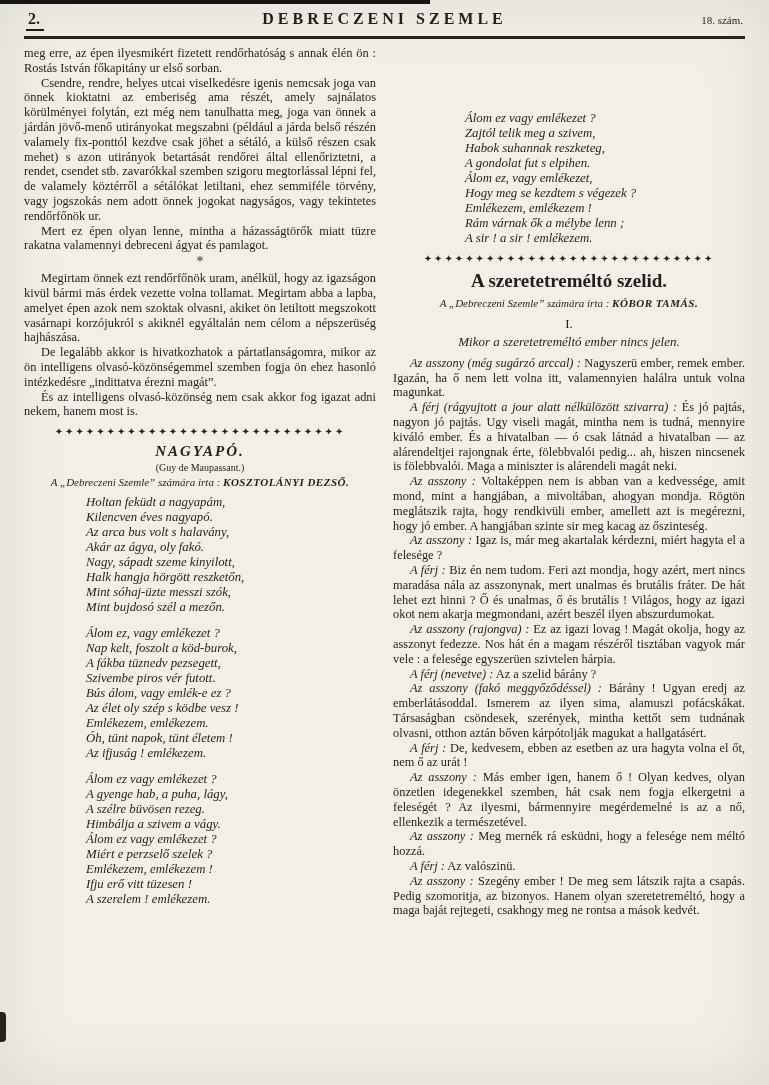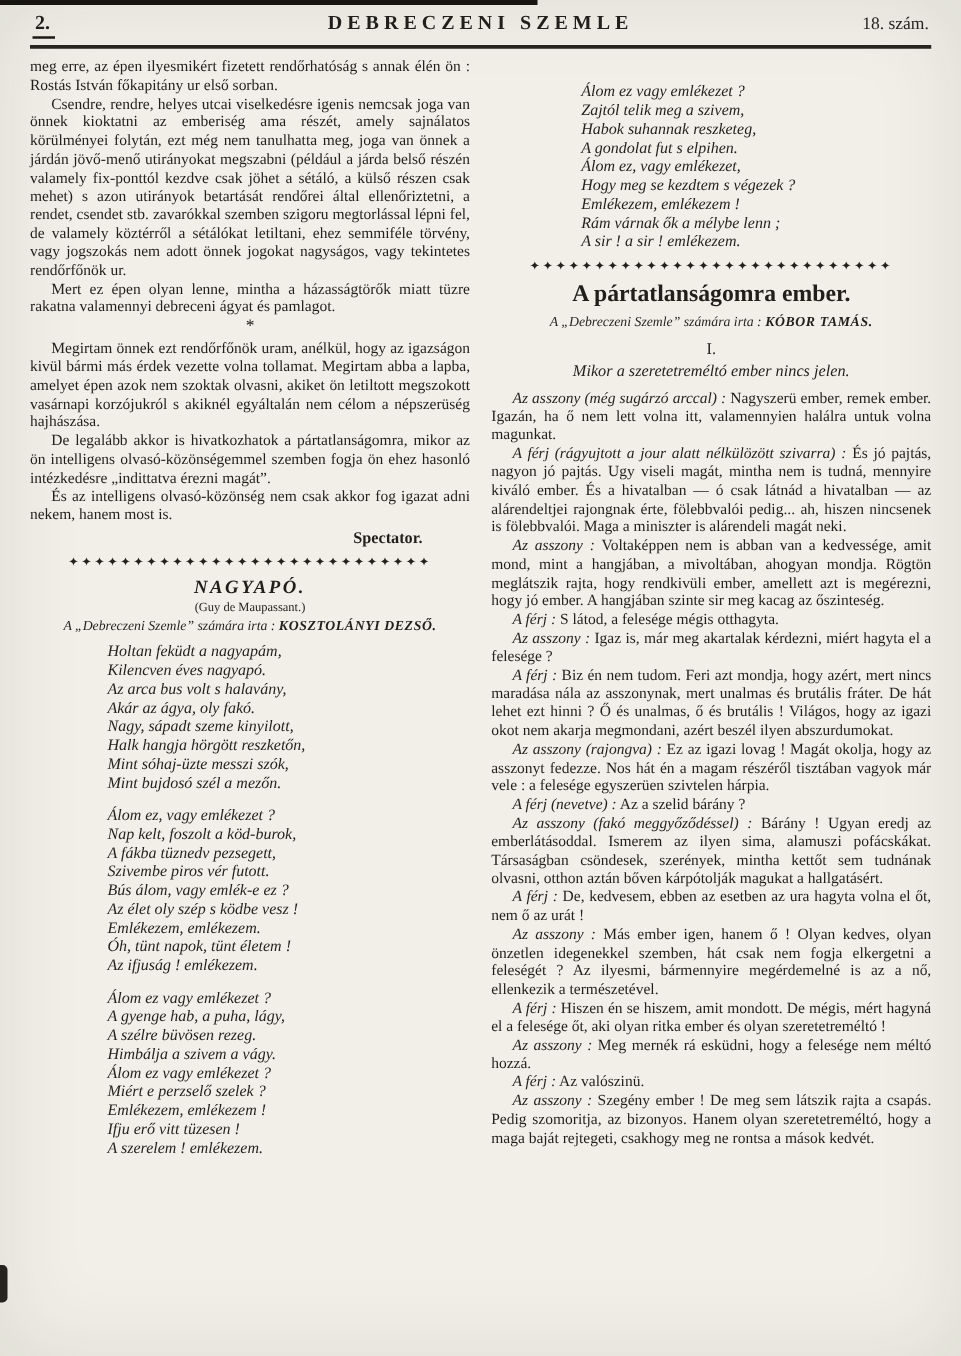--- a/index.html
+++ b/index.html
@@ -15,24 +15,24 @@
     overflow: hidden;
     box-shadow: inset 0 0 70px rgba(60,50,30,0.10);
   }
   
   .page::before { content:""; position:absolute; top:0; left:0; width:430px; height:4px; background:#171512; }
   .page::after  { content:""; position:absolute; top:1012px; left:0; width:6px; height:30px; background:#26231e; border-radius:0 4px 4px 0; }
 
   .header { display:grid; grid-template-columns:1fr auto 1fr; align-items:baseline; padding:4px 2px 5px 2px; }
   .page-num { justify-self:start; font-size:16px; font-weight:bold; border-bottom:2px solid #1c1a17; padding:0 4px 1px 2px; }
   .masthead { font-size:16px; font-weight:bold; letter-spacing:4px; }
-  .issue { justify-self:end; font-size:14px; }
+  .issue { justify-self:end; font-size:11px; }
   .header-rule { height:3px; background:#272420; margin:0 0 7px 0; }
 
-  .columns { display:flex; align-items:center; }
+  .columns { display:flex; align-items:flex-end; }
   .col { width:352px; }
   .col-rule { width:1px; background:#413d36; margin:0 8px; }
 
   .body-par { margin:0; font-size:12.4px; line-height:14.8px; text-align:justify; text-indent:17px; }
   .body-par.no-indent { text-indent:0; }
   .star { text-align:center; font-size:14px; line-height:16px; margin:1px 0; }
   .signature { margin:3px 38px 1px 0; text-align:right; font-weight:bold; font-size:13px; }
 
   .ornament { text-align:center; font-size:10px; letter-spacing:2px; line-height:1; margin:8px 0 6px 0; white-space:nowrap; color:#24211c; }
 
@@ -63,21 +63,20 @@
   <div class="columns">
 
     <section class="col">
       <p class="body-par no-indent">meg erre, az épen ilyesmikért fizetett rendőrhatóság s annak élén ön : Rostás István főkapitány ur első sorban.</p>
       <p class="body-par">Csendre, rendre, helyes utcai viselkedésre igenis nemcsak joga van önnek kioktatni az emberiség ama részét, amely sajnálatos körülményei folytán, ezt még nem tanulhatta meg, joga van önnek a járdán jövő-menő utirányokat megszabni (például a járda belső részén valamely fix-ponttól kezdve csak jöhet a sétáló, a külső részen csak mehet) s azon utirányok betartását rendőrei által ellenőriztetni, a rendet, csendet stb. zavarókkal szemben szigoru megtorlással lépni fel, de valamely köztérről a sétálókat letiltani, ehez semmiféle törvény, vagy jogszokás nem adott önnek jogokat nagyságos, vagy tekintetes rendőrfőnök ur.</p>
       <p class="body-par">Mert ez épen olyan lenne, mintha a házasságtörők miatt tüzre rakatna valamennyi debreceni ágyat és pamlagot.</p>
       <div class="star">*</div>
       <p class="body-par">Megirtam önnek ezt rendőrfőnök uram, anélkül, hogy az igazságon kivül bármi más érdek vezette volna tollamat. Megirtam abba a lapba, amelyet épen azok nem szoktak olvasni, akiket ön letiltott megszokott vasárnapi korzójukról s akiknél egyáltalán nem célom a népszerüség hajhászása.</p>
       <p class="body-par">De legalább akkor is hivatkozhatok a pártatlanságomra, mikor az ön intelligens olvasó-közönségemmel szemben fogja ön ehez hasonló intézkedésre „indittatva érezni magát”.</p>
       <p class="body-par">És az intelligens olvasó-közönség nem csak akkor fog igazat adni nekem, hanem most is.</p>
-      <p class="signature">Spectator.</p>
 
       <div class="ornament">✦✦✦✦✦✦✦✦✦✦✦✦✦✦✦✦✦✦✦✦✦✦✦✦✦✦✦✦</div>
 
       <div class="poem">
         <h3 class="poem-title">NAGYAPÓ.</h3>
         <div class="poem-note">(Guy de Maupassant.)</div>
         <div class="byline"><span>A „Debreczeni Szemle” számára irta : </span><span class="byline-author">KOSZTOLÁNYI DEZSŐ.</span></div>
         <div class="stanza">Holtan feküdt a nagyapám,
 Kilencven éves nagyapó.
 Az arca bus volt s halavány,
@@ -118,37 +117,35 @@
 Álom ez, vagy emlékezet,
 Hogy meg se kezdtem s végezek ?
 Emlékezem, emlékezem !
 Rám várnak ők a mélybe lenn ;
 A sir ! a sir ! emlékezem.</div>
       </div>
 
       <div class="ornament">✦✦✦✦✦✦✦✦✦✦✦✦✦✦✦✦✦✦✦✦✦✦✦✦✦✦✦✦</div>
 
       <div>
-        <h2 class="article-title">A pártatlanságomra ember.</h2>
+        <h2 class="article-title">A szeretetreméltó szelid.</h2>
         <div class="byline"><span>A „Debreczeni Szemle” számára irta : </span><span class="byline-author">KÓBOR TAMÁS.</span></div>
         <div class="section-num">I.</div>
         <div class="article-subtitle">Mikor a szeretetreméltó ember nincs jelen.</div>
 
         <p class="body-par dialogue"><em class="speaker">Az asszony (még sugárzó arccal) :</em> <span>Nagyszerü ember, remek ember. Igazán, ha ő nem lett volna itt, valamennyien halálra untuk volna magunkat.</span></p>
         <p class="body-par dialogue"><em class="speaker">A férj (rágyujtott a jour alatt nélkülözött szivarra) :</em> <span>És jó pajtás, nagyon jó pajtás. Ugy viseli magát, mintha nem is tudná, mennyire kiváló ember. És a hivatalban — ó csak látnád a hivatalban — az alárendeltjei rajongnak érte, fölebbvalói pedig... ah, hiszen nincsenek is fölebbvalói. Maga a miniszter is alárendeli magát neki.</span></p>
         <p class="body-par dialogue"><em class="speaker">Az asszony :</em> <span>Voltaképpen nem is abban van a kedvessége, amit mond, mint a hangjában, a mivoltában, ahogyan mondja. Rögtön meglátszik rajta, hogy rendkivüli ember, amellett azt is megérezni, hogy jó ember. A hangjában szinte sir meg kacag az őszinteség.</span></p>
-        <p class="body-par dialogue"><em class="speaker">A férj :</em> <span>S látod, a felesége mégis otthagyta.</span></p>
         <p class="body-par dialogue"><em class="speaker">Az asszony :</em> <span>Igaz is, már meg akartalak kérdezni, miért hagyta el a felesége ?</span></p>
         <p class="body-par dialogue"><em class="speaker">A férj :</em> <span>Biz én nem tudom. Feri azt mondja, hogy azért, mert nincs maradása nála az asszonynak, mert unalmas és brutális fráter. De hát lehet ezt hinni ? Ő és unalmas, ő és brutális ! Világos, hogy az igazi okot nem akarja megmondani, azért beszél ilyen abszurdumokat.</span></p>
         <p class="body-par dialogue"><em class="speaker">Az asszony (rajongva) :</em> <span>Ez az igazi lovag ! Magát okolja, hogy az asszonyt fedezze. Nos hát én a magam részéről tisztában vagyok már vele : a felesége egyszerüen szivtelen hárpia.</span></p>
         <p class="body-par dialogue"><em class="speaker">A férj (nevetve) :</em> <span>Az a szelid bárány ?</span></p>
         <p class="body-par dialogue"><em class="speaker">Az asszony (fakó meggyőződéssel) :</em> <span>Bárány ! Ugyan eredj az emberlátásoddal. Ismerem az ilyen sima, alamuszi pofácskákat. Társaságban csöndesek, szerények, mintha kettőt sem tudnának olvasni, otthon aztán bőven kárpótolják magukat a hallgatásért.</span></p>
         <p class="body-par dialogue"><em class="speaker">A férj :</em> <span>De, kedvesem, ebben az esetben az ura hagyta volna el őt, nem ő az urát !</span></p>
         <p class="body-par dialogue"><em class="speaker">Az asszony :</em> <span>Más ember igen, hanem ő ! Olyan kedves, olyan önzetlen idegenekkel szemben, hát csak nem fogja elkergetni a feleségét ? Az ilyesmi, bármennyire megérdemelné is az a nő, ellenkezik a természetével.</span></p>
-        <p class="body-par dialogue"><em class="speaker">A férj :</em> <span>Hiszen én se hiszem, amit mondott. De mégis, mért hagyná el a felesége őt, aki olyan ritka ember és olyan szeretetreméltó !</span></p>
         <p class="body-par dialogue"><em class="speaker">Az asszony :</em> <span>Meg mernék rá esküdni, hogy a felesége nem méltó hozzá.</span></p>
         <p class="body-par dialogue"><em class="speaker">A férj :</em> <span>Az valószinü.</span></p>
         <p class="body-par dialogue"><em class="speaker">Az asszony :</em> <span>Szegény ember ! De meg sem látszik rajta a csapás. Pedig szomoritja, az bizonyos. Hanem olyan szeretetreméltó, hogy a maga baját rejtegeti, csakhogy meg ne rontsa a mások kedvét.</span></p>
       </div>
     </section>
 
   </div>
 </div>
 
 </body></html>

